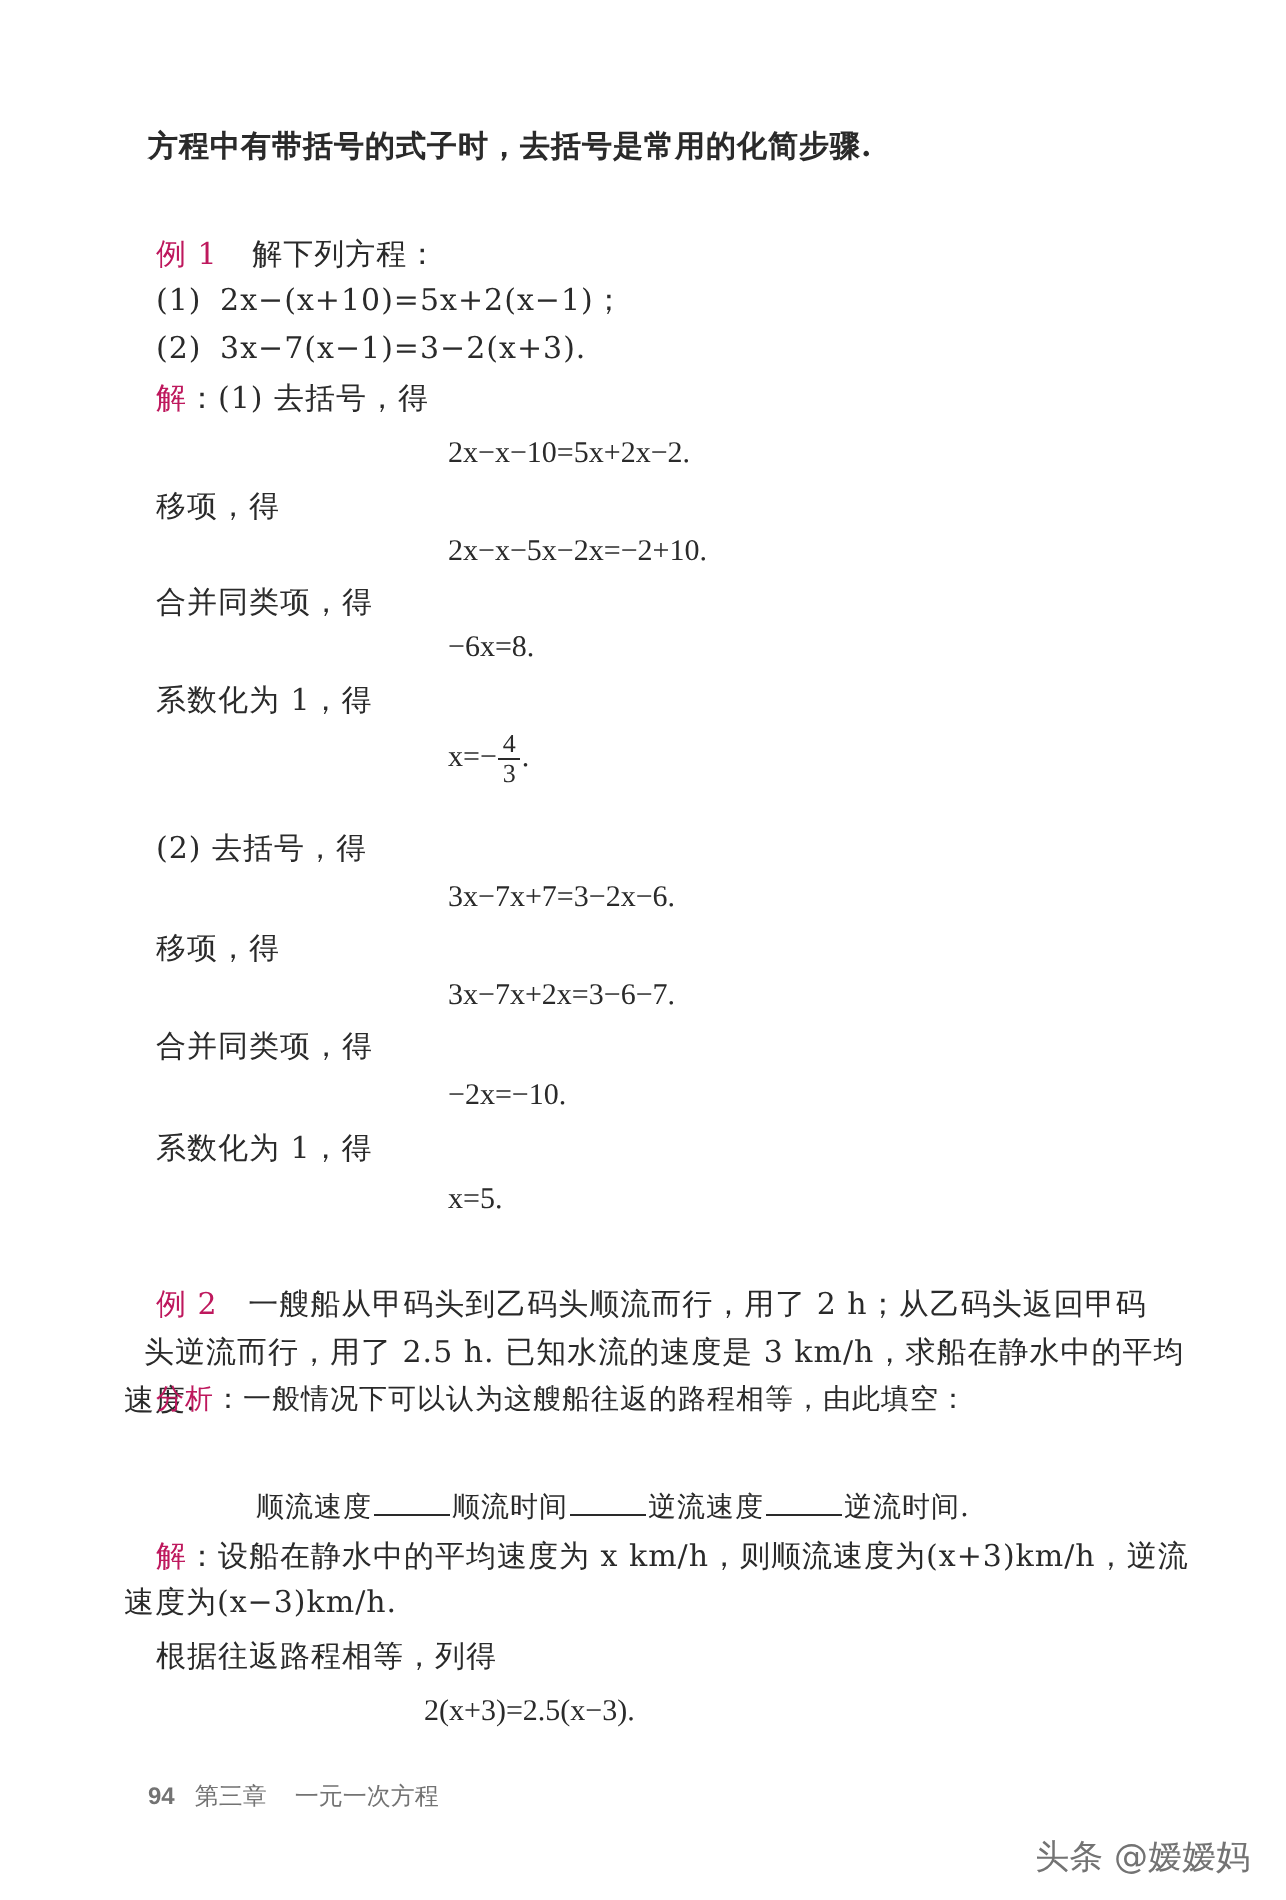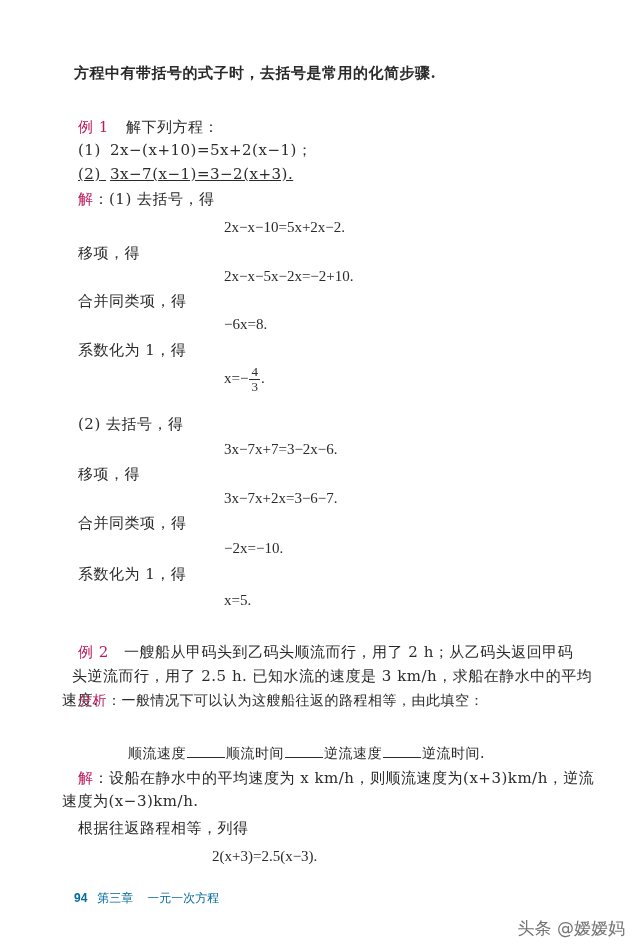--- a/index.html
+++ b/index.html
@@ -5,41 +5,41 @@
   html, body { margin: 0; padding: 0; background: #ffffff; }
   body { width: 643px; height: 950px; position: relative; overflow: hidden;
          font-family: "DejaVu Serif", "Liberation Serif", serif; color: #2a2a2a; }
   .line { position: absolute; font-size: 15px; line-height: 20px; white-space: nowrap; letter-spacing: 0.5px; }
   .eq { position: absolute; font-size: 15px; line-height: 20px; white-space: nowrap; font-family: "Liberation Serif", "DejaVu Serif", serif; }
   .accent { color: #be185d; }
   .frac { display: inline-flex; flex-direction: column; align-items: center; vertical-align: middle; font-size: 13px; line-height: 14px; margin: 0 1px; }
   .frac .num { border-bottom: 1px solid #2a2a2a; padding: 0 2px; }
   .frac .den { padding: 0 2px; }
   .blank { display: inline-block; width: 38px; border-bottom: 1px solid #2a2a2a; height: 14px; margin: 0 1px; }
-  .footer { position: absolute; left: 74px; top: 890px; font-size: 12px; color: #0369a1; white-space: nowrap; }
+  .footer { position: absolute; left: 74px; top: 890px; font-size: 12px; color: #737373; white-space: nowrap; }
   .footer .pg { font-family: "Liberation Sans", sans-serif; font-weight: bold; margin-right: 10px; }
   .footer .ch { margin-right: 14px; }
   .watermark { position: absolute; right: 18px; top: 917px; font-family: "DejaVu Sans", sans-serif; font-size: 17px; color: #737373; white-space: nowrap; }
 </style>
 </head>
 <body>
 
 <div>
 
   <div class="line" style="left:74px; top:63px;font-weight:bold;">方程中有带括号的式子时，去括号是常用的化简步骤.</div>
 
   <div class="line" style="left:78px; top:117px;">
     <span class="accent">例 1</span>
     <span style="margin-left:12px;">解下列方程：</span>
   </div>
   <div class="line" style="left:78px; top:140px;">
     <span>(1)</span>
     <span style="margin-left:4px;">2x−(x+10)=5x+2(x−1)；</span>
   </div>
-  <div class="line" style="left:78px; top:164px;text-decoration:underline;">
+  <div class="line" style="left:78px; top:164px;">
     <span>(2)</span>
     <span style="margin-left:4px;">3x−7(x−1)=3−2(x+3).</span>
   </div>
 
   <div class="line" style="left:78px; top:189px;">
     <span class="accent">解</span><span>：(1) 去括号，得</span>
   </div>
   <div class="eq" style="left:224px; top:217px;">2x−x−10=5x+2x−2.</div>
   <div class="line" style="left:78px; top:243px;">移项，得</div>
   <div class="eq" style="left:224px; top:266px;">2x−x−5x−2x=−2+10.</div>

